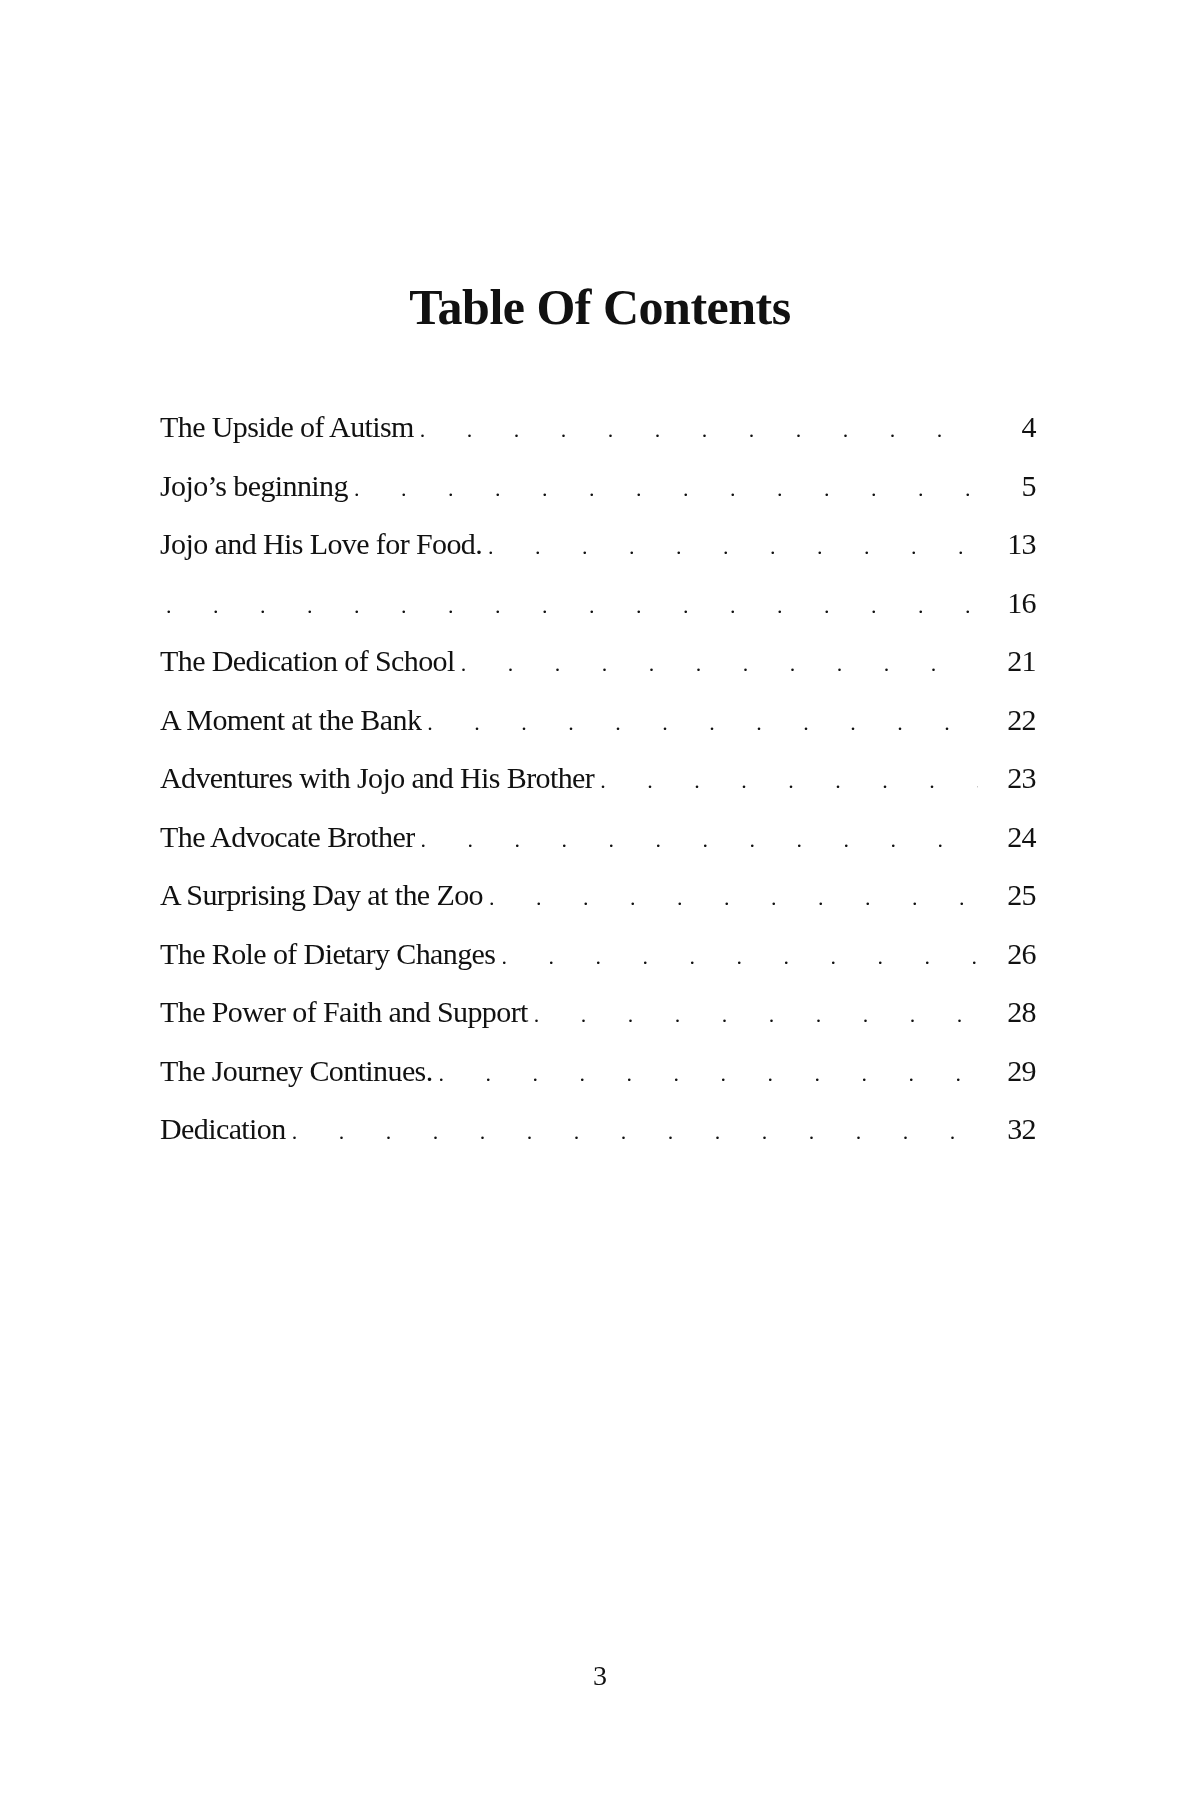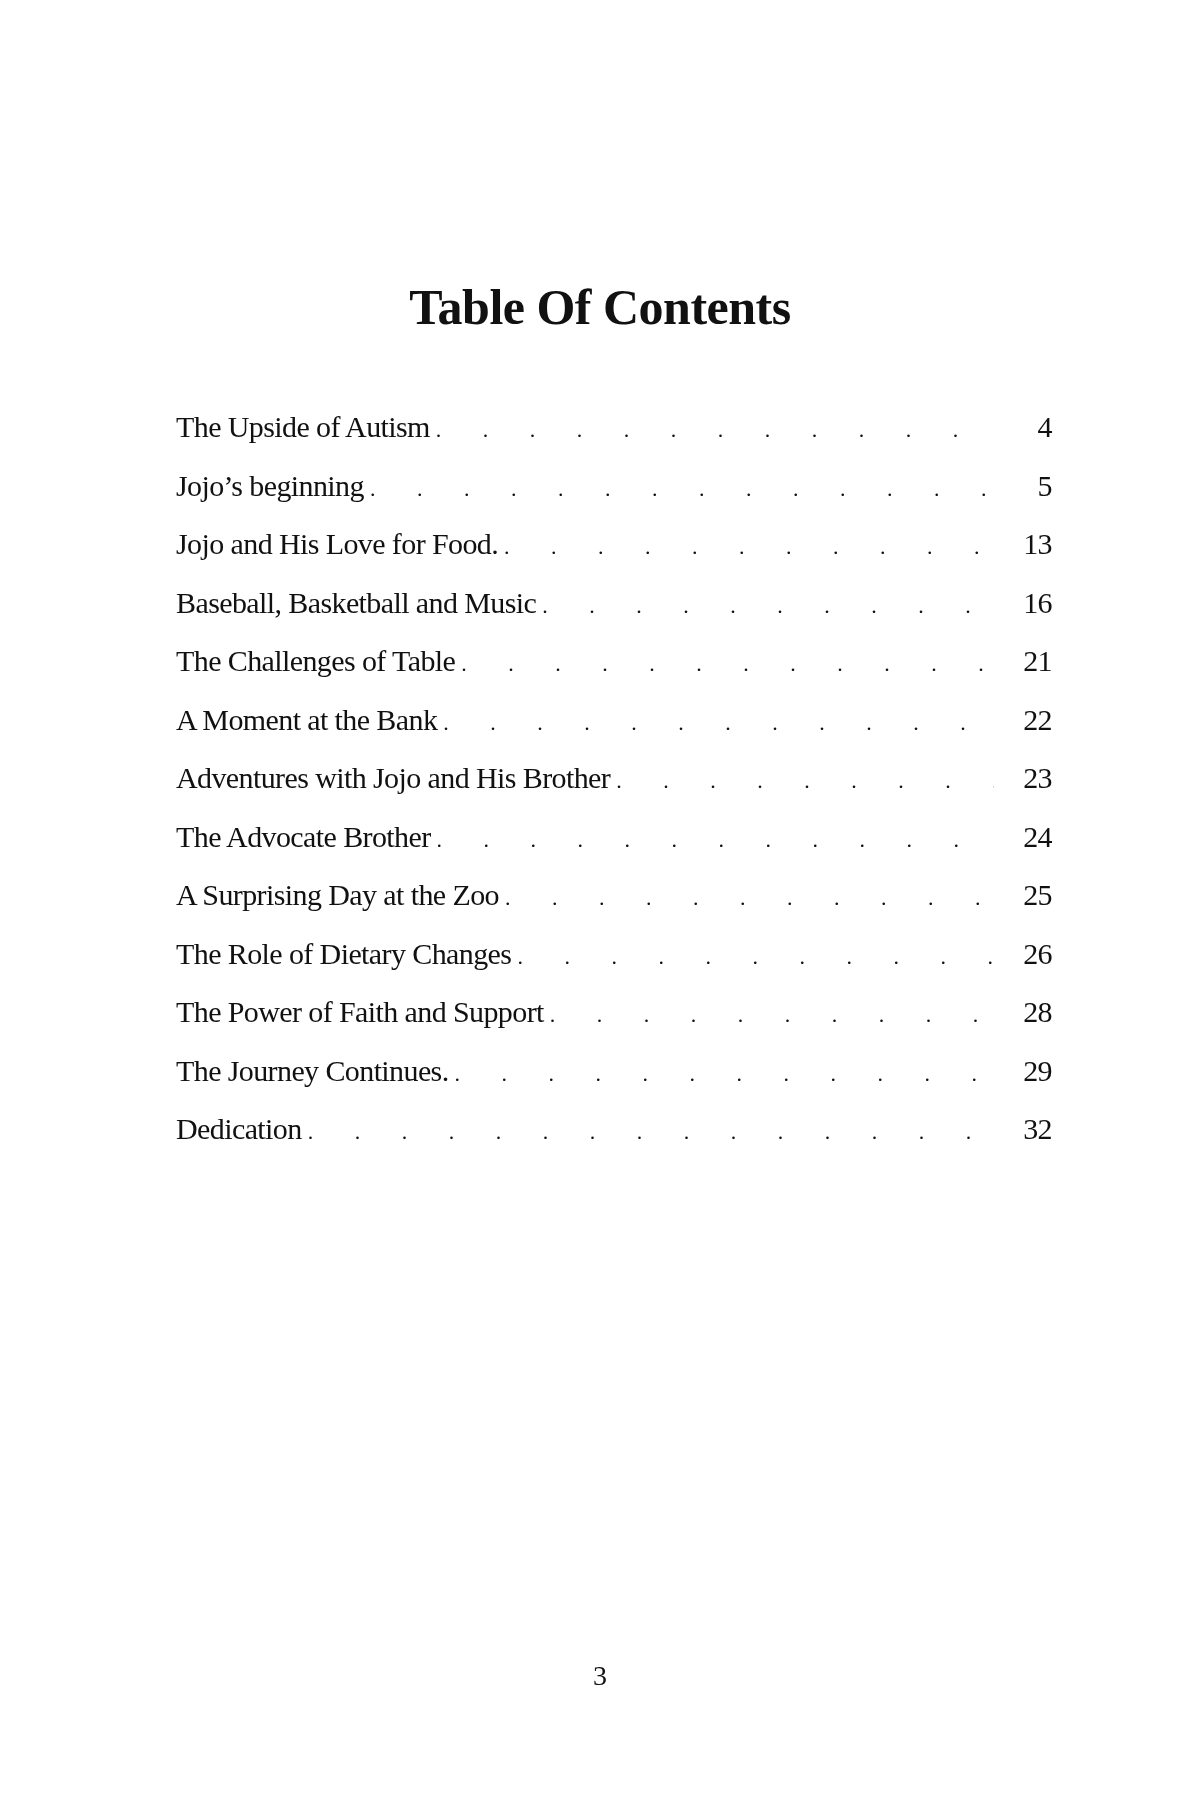--- a/index.html
+++ b/index.html
@@ -1,20 +1,20 @@
 <!DOCTYPE html>
 <html><head>
 <meta charset="utf-8">
 <style>
   html, body { margin: 0; padding: 0; background: #ffffff; }
   body { width: 1200px; height: 1800px; position: relative; overflow: hidden;
          font-family: "Liberation Serif", "DejaVu Serif", serif; color: #111; }
   .title { position: absolute; top: 278px; left: 0; width: 1200px; text-align: center;
            font-size: 50px; font-weight: bold; letter-spacing: -0.5px; margin: 0; }
-  .toc { position: absolute; top: 410px; left: 176px; width: 876px; font-family: Liberation Serif, serif; }
+  .toc { position: absolute; top: 410px; left: 160px; width: 876px; font-family: Liberation Serif, serif; }
   .row { display: flex; align-items: baseline; height: 58.5px; font-size: 30px; letter-spacing: -0.6px; }
   .row .label { white-space: nowrap; }
   .row .leader { flex: 1; overflow: hidden; white-space: nowrap; margin: 0 6px;
                  letter-spacing: 18px; font-size: 22px; }
   .row .leader::after { content: ". . . . . . . . . . . . . . . . . . . . . . . . . . . . . . . . . . . . . . . . . . ."; }
   .row .page { width: 52px; text-align: right; }
   .folio { position: absolute; top: 1660px; left: 0; width: 1200px; text-align: center; font-size: 28px; }
 </style>
 </head>
 <body>
@@ -31,26 +31,25 @@
       <span class="label">Jojo’s beginning</span>
       <span class="leader"></span>
       <span class="page">5</span>
     </div>
   <div class="row">
       <span class="label">Jojo and His Love for Food.</span>
       <span class="leader"></span>
       <span class="page">13</span>
     </div>
   <div class="row">
-      <span class="label">Baseball, Basketball and Music</span>
       <span class="leader"></span>
       <span class="page">16</span>
     </div>
   <div class="row">
-      <span class="label">The Challenges of Table</span>
+      <span class="label">The Dedication of School</span>
       <span class="leader"></span>
       <span class="page">21</span>
     </div>
   <div class="row">
       <span class="label">A Moment at the Bank</span>
       <span class="leader"></span>
       <span class="page">22</span>
     </div>
   <div class="row">
       <span class="label">Adventures with Jojo and His Brother</span>

